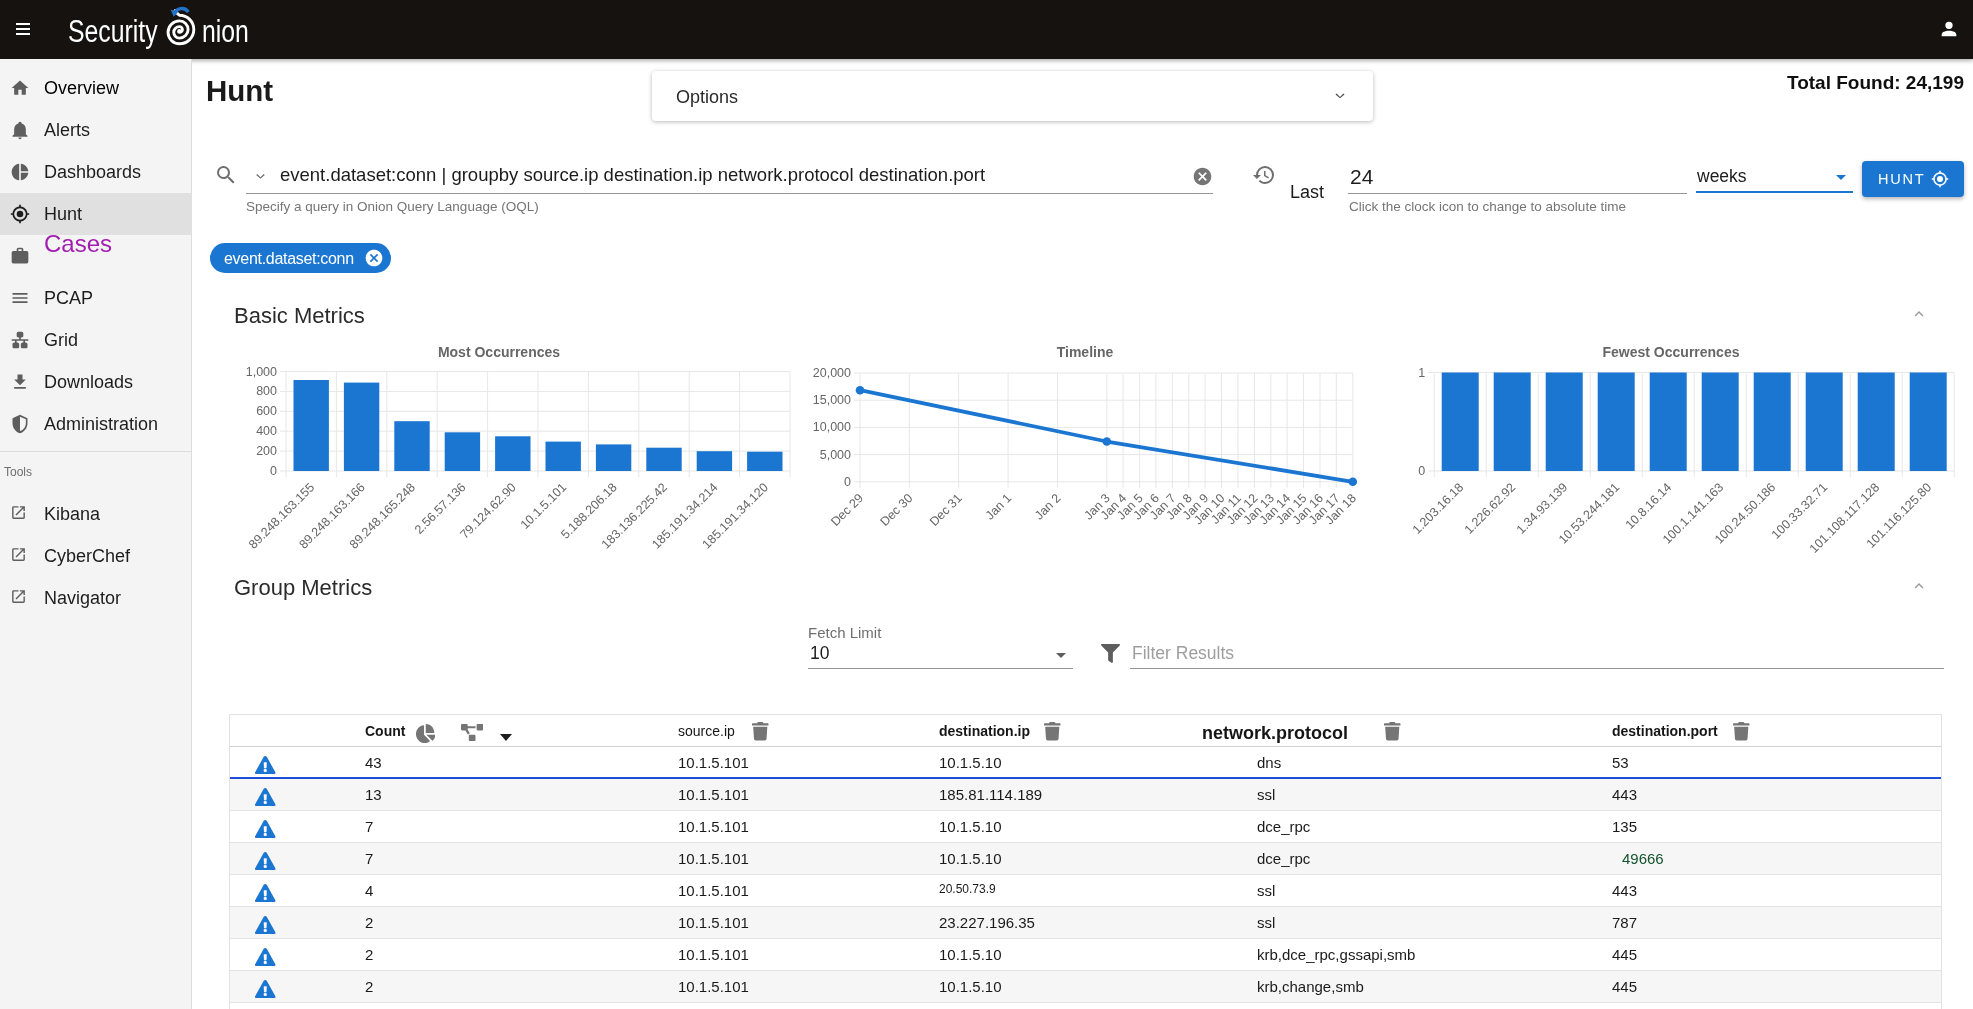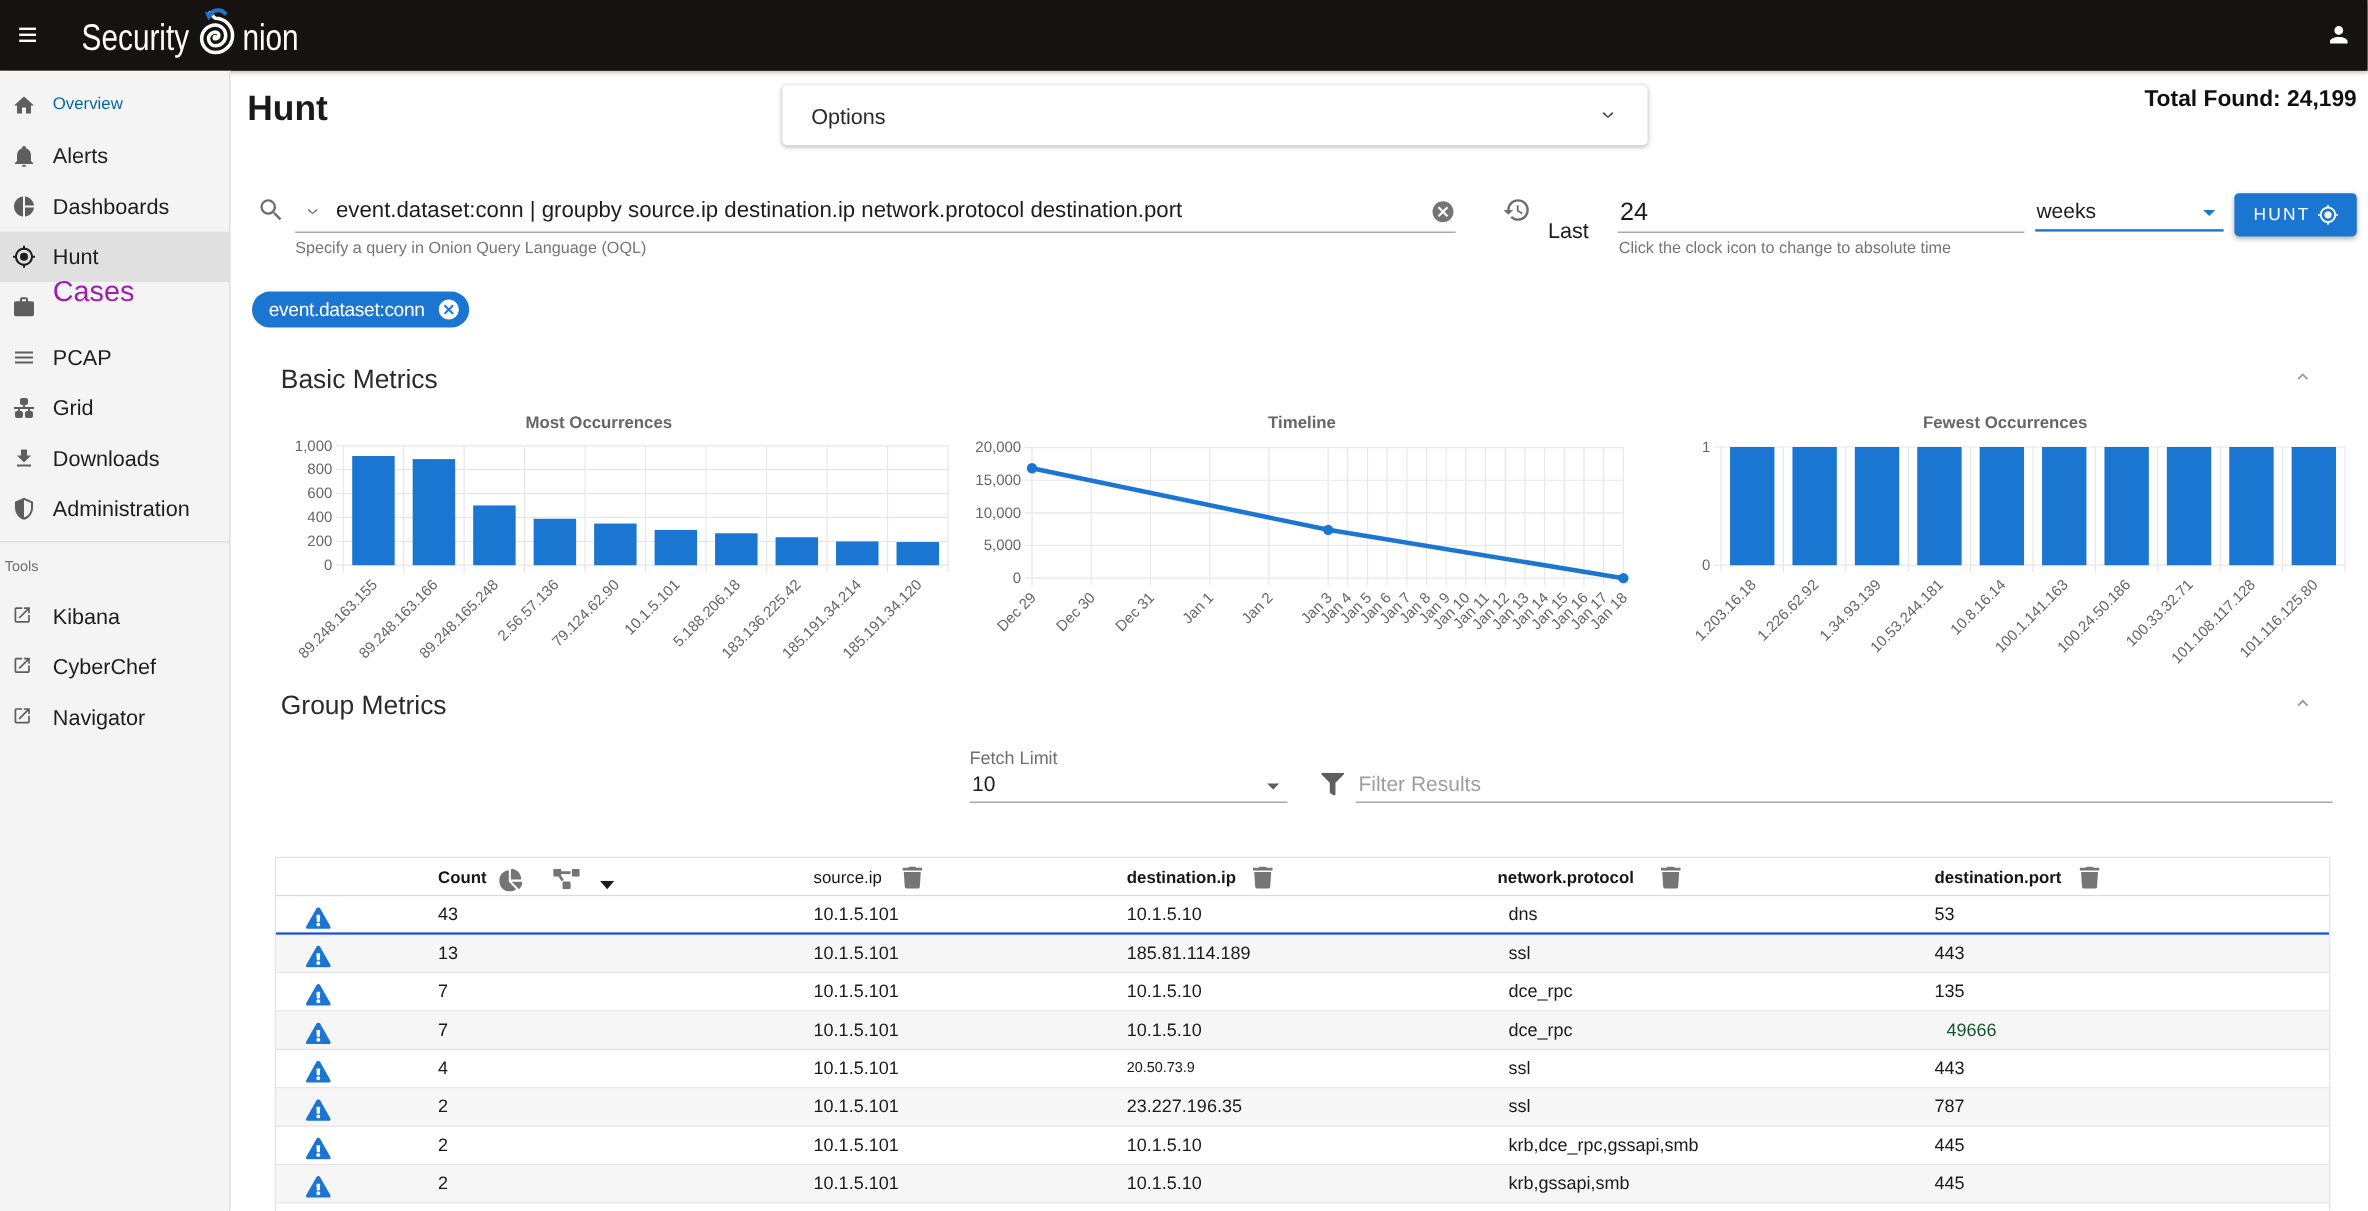--- a/index.html
+++ b/index.html
@@ -16,21 +16,21 @@
       <path d="M12,4A4,4 0 0,1 16,8A4,4 0 0,1 12,12A4,4 0 0,1 8,8A4,4 0 0,1 12,4M12,14C16.42,14 20,15.79 20,18V20H4V18C4,15.79 7.58,14 12,14Z" fill="#ffffff"></path>
     </svg>
   </div>
 <div style="position:absolute;left:0;top:59px;width:192px;height:950px;background:#f4f4f4;border-right:1px solid #dcdcdc"></div>
 <div style="position:absolute;left:0;top:67px;width:192px;height:42px;"></div>
 <div style="position:absolute;left:10px;top:78px;width:20px;height:20px">
     <svg width="20" height="20" viewBox="0 0 24 24">
       <path d="M10,20V14H14V20H19V12H22L12,3L2,12H5V20H10Z" fill="#5e5e5e"></path>
     </svg>
   </div>
-<div style="position:absolute;left:44px;top:78px;font-size:14px;color:#0369a1">Overview</div>
+<div style="position:absolute;left:44px;top:78px;font-size:18px;color:#000000">Overview</div>
 <div style="position:absolute;left:0;top:109px;width:192px;height:42px;"></div>
 <div style="position:absolute;left:10px;top:120px;width:20px;height:20px">
     <svg width="20" height="20" viewBox="0 0 24 24">
       <path d="M21,19V20H3V19L5,17V11C5,7.9 7.03,5.17 10,4.29C10,4.19 10,4.1 10,4A2,2 0 0,1 12,2A2,2 0 0,1 14,4C14,4.1 14,4.19 14,4.29C16.97,5.17 19,7.9 19,11V17L21,19M14,21A2,2 0 0,1 12,23A2,2 0 0,1 10,21" fill="#5e5e5e"></path>
     </svg>
   </div>
 <div style="position:absolute;left:44px;top:120px;font-size:18px;color:#1d1d1d">Alerts</div>
 <div style="position:absolute;left:0;top:151px;width:192px;height:42px;"></div>
 <div style="position:absolute;left:10px;top:162px;width:20px;height:20px">
     <svg width="20" height="20" viewBox="0 0 24 24">
@@ -350,21 +350,21 @@
         <svg width="16.5" height="18.5" viewBox="0 0 448 512" preserveAspectRatio="none">
           <path d="M432 32H312l-9.4-18.7A24 24 0 0 0 281.1 0H166.8a23.72 23.72 0 0 0-21.4 13.3L136 32H16A16 16 0 0 0 0 48v32a16 16 0 0 0 16 16h416a16 16 0 0 0 16-16V48a16 16 0 0 0-16-16zM53.2 467a48 48 0 0 0 47.9 45h245.8a48 48 0 0 0 47.9-45L416 128H32z" fill="#757575"></path>
         </svg>
       </span>
       <span style="position:absolute;left:709px;top:8px;font-size:14px;font-weight:bold;color:#161616">destination.ip</span>
       <span style="position:absolute;left:814px;top:7px">
         <svg width="16.5" height="18.5" viewBox="0 0 448 512" preserveAspectRatio="none">
           <path d="M432 32H312l-9.4-18.7A24 24 0 0 0 281.1 0H166.8a23.72 23.72 0 0 0-21.4 13.3L136 32H16A16 16 0 0 0 0 48v32a16 16 0 0 0 16 16h416a16 16 0 0 0 16-16V48a16 16 0 0 0-16-16zM53.2 467a48 48 0 0 0 47.9 45h245.8a48 48 0 0 0 47.9-45L416 128H32z" fill="#757575"></path>
         </svg>
       </span>
-      <span style="position:absolute;left:1018px;top:8px;font-size:14px;font-weight:bold;color:#161616">network.protocol</span>
+      <span style="position:absolute;left:972px;top:8px;font-size:18px;font-weight:bold;color:#161616">network.protocol</span>
       <span style="position:absolute;left:1154px;top:7px">
         <svg width="16.5" height="18.5" viewBox="0 0 448 512" preserveAspectRatio="none">
           <path d="M432 32H312l-9.4-18.7A24 24 0 0 0 281.1 0H166.8a23.72 23.72 0 0 0-21.4 13.3L136 32H16A16 16 0 0 0 0 48v32a16 16 0 0 0 16 16h416a16 16 0 0 0 16-16V48a16 16 0 0 0-16-16zM53.2 467a48 48 0 0 0 47.9 45h245.8a48 48 0 0 0 47.9-45L416 128H32z" fill="#757575"></path>
         </svg>
       </span>
       <span style="position:absolute;left:1382px;top:8px;font-size:14px;font-weight:bold;color:#161616">destination.port</span>
       <span style="position:absolute;left:1503px;top:7px">
         <svg width="16.5" height="18.5" viewBox="0 0 448 512" preserveAspectRatio="none">
           <path d="M432 32H312l-9.4-18.7A24 24 0 0 0 281.1 0H166.8a23.72 23.72 0 0 0-21.4 13.3L136 32H16A16 16 0 0 0 0 48v32a16 16 0 0 0 16 16h416a16 16 0 0 0 16-16V48a16 16 0 0 0-16-16zM53.2 467a48 48 0 0 0 47.9 45h245.8a48 48 0 0 0 47.9-45L416 128H32z" fill="#757575"></path>
         </svg>
@@ -456,16 +456,16 @@
     </div>
     <div style="position:relative;height:32px;background:#f6f6f6;border-bottom:1px solid #e2e2e2">
       <span style="position:absolute;left:25px;top:8.5px">
         <svg width="20.5" height="18.5" viewBox="0 0 576 512" preserveAspectRatio="none">
           <path d="M569.517 440.013C587.975 472.007 564.806 512 527.94 512H48.054c-36.937 0-59.999-40.055-41.577-71.987L246.423 23.985c18.467-32.009 64.72-31.951 83.154 0l239.94 416.028zM288 354c-25.405 0-46 20.595-46 46s20.595 46 46 46 46-20.595 46-46-20.595-46-46-46zm-43.673-165.346l7.418 136c.347 6.364 5.609 11.346 11.982 11.346h48.546c6.373 0 11.635-4.982 11.982-11.346l7.418-136c.375-6.874-5.098-12.654-11.982-12.654h-63.383c-6.884 0-12.356 5.78-11.981 12.654z" fill="#1b76d2"></path>
         </svg>
       </span>
       <span style="position:absolute;left:135px;top:7px;font-size:15px;color:#1a1a1a">2</span>
       <span style="position:absolute;left:448px;top:7px;font-size:15px;color:#1a1a1a">10.1.5.101</span>
       <span style="position:absolute;left:709px;top:7px;font-size:15px;color:#1a1a1a">10.1.5.10</span>
-      <span style="position:absolute;left:1027px;top:7px;font-size:15px;color:#1a1a1a">krb,gssapi,smb</span>
+      <span style="position:absolute;left:1027px;top:7px;font-size:15px;color:#1a1a1a">krb,change,smb</span>
       <span style="position:absolute;left:1382px;top:7px;font-size:15px;color:#1a1a1a">445</span>
     </div>
     <div style="position:relative;height:7px;background:#fff"></div>
   </div>
 </body></html>

